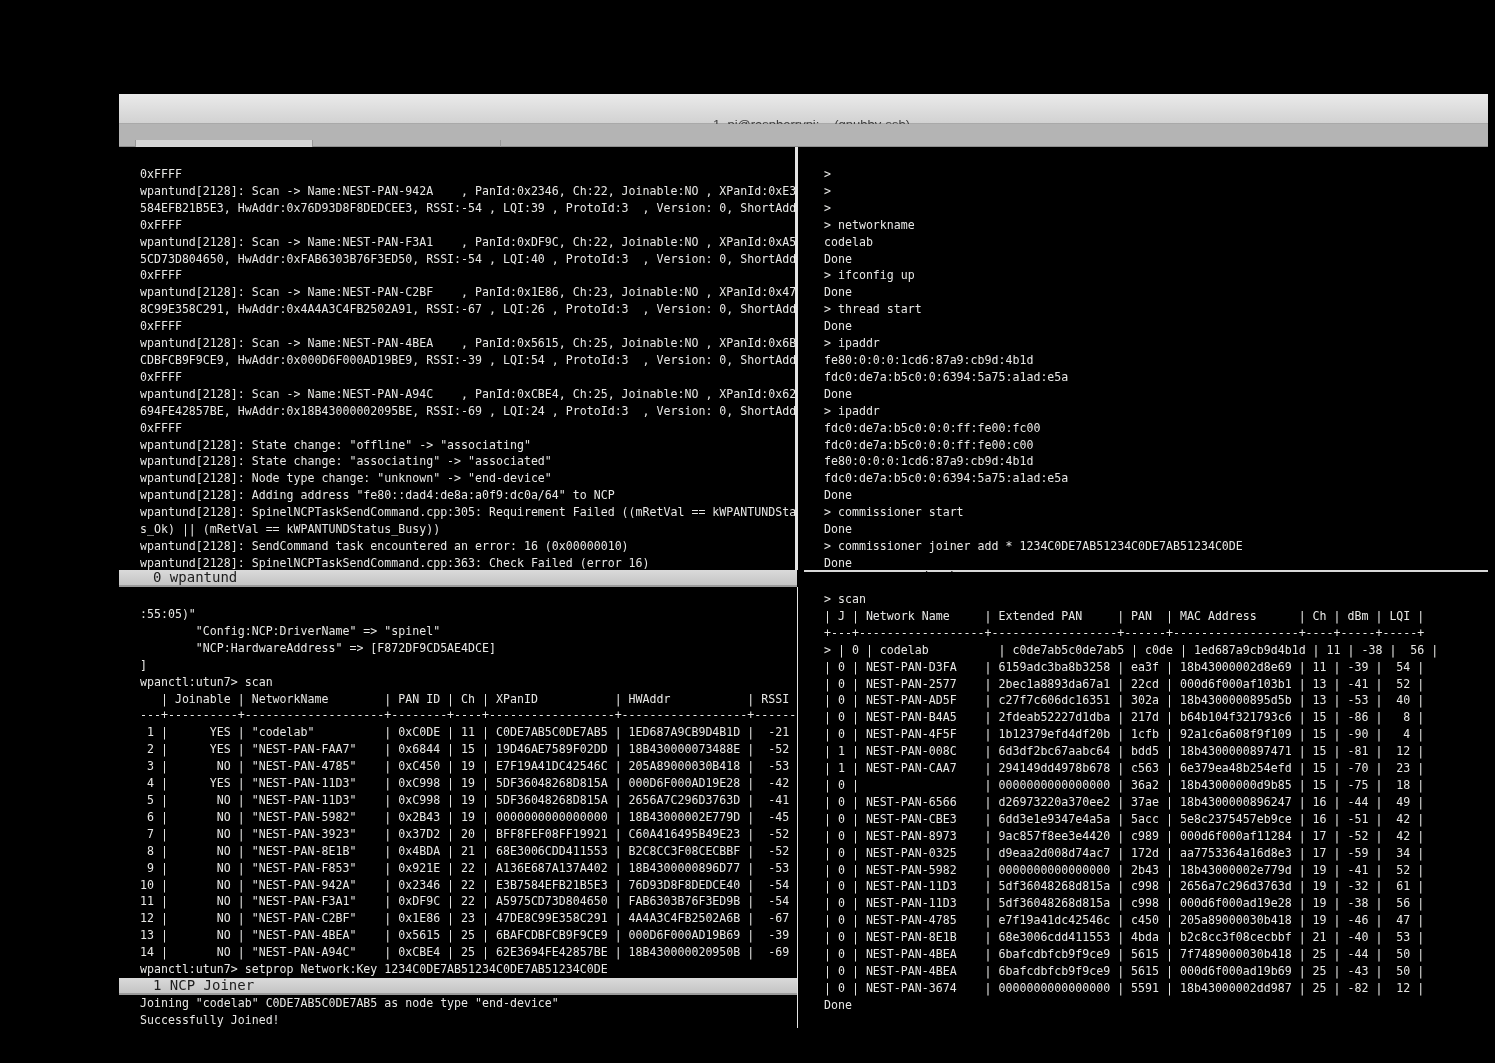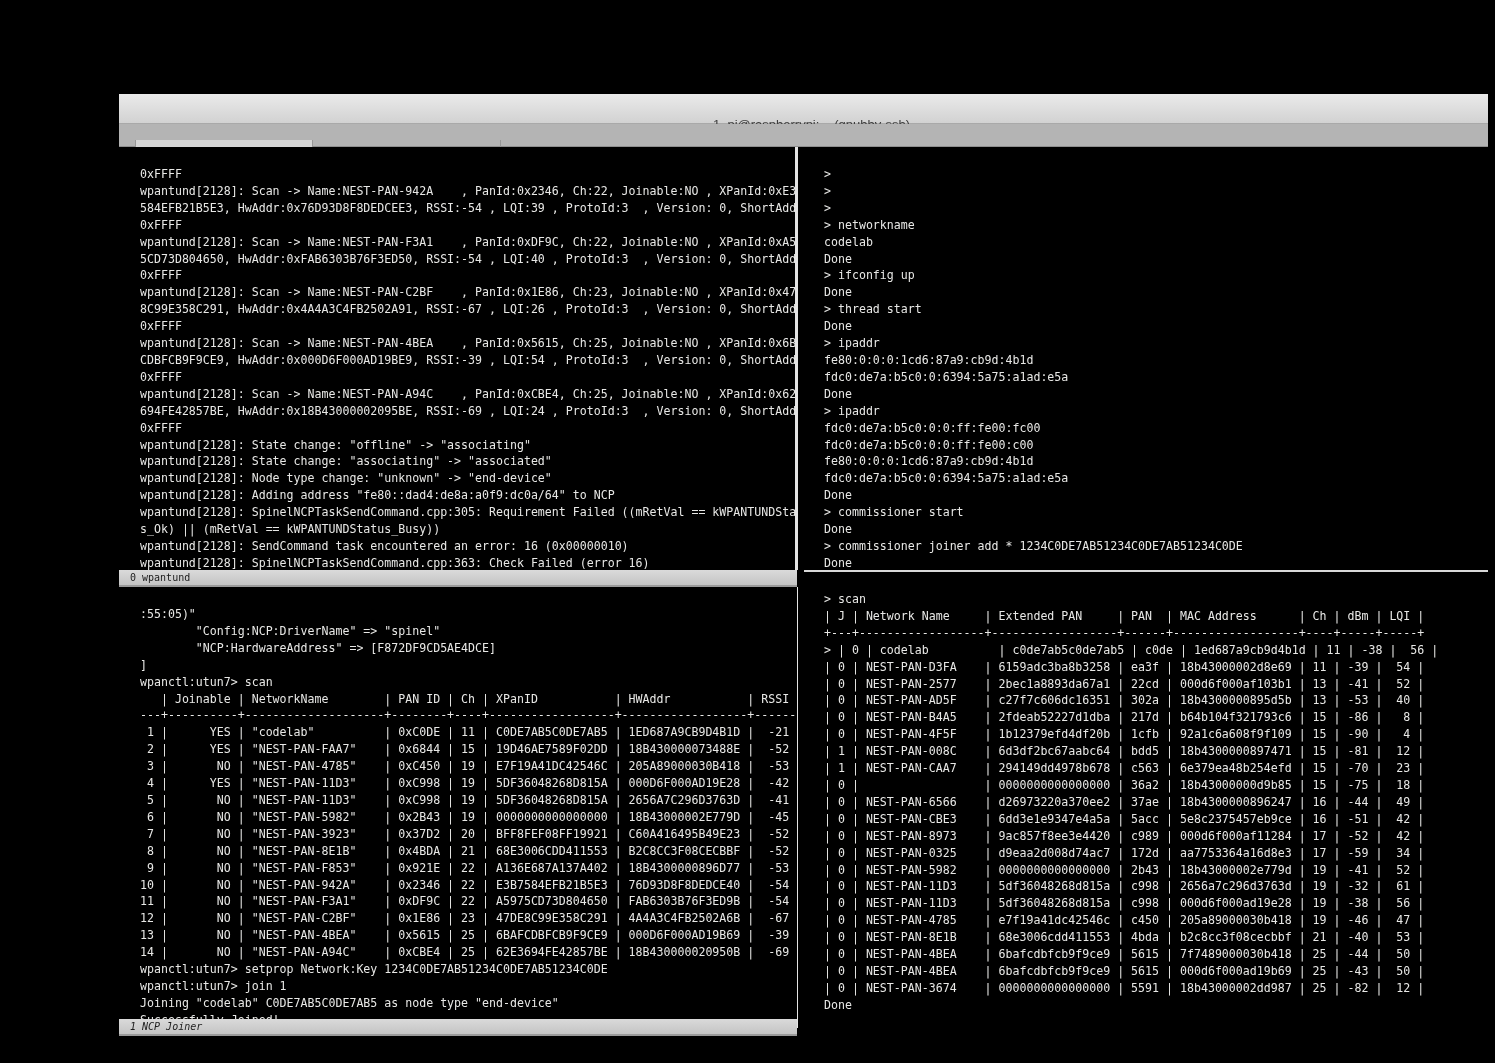--- a/index.html
+++ b/index.html
@@ -49,24 +49,24 @@
             vertical-align:-2px; }
 
   
   .vdivider { position:absolute; left:676px; width:3px; background:#e4e4e4; }
   .vdivider.top { top:53px; height:423px; }
   .vdivider.bottom { top:493px; height:441px; }
 
   
   .pbar { position:absolute; height:17px; background:linear-gradient(#dadada,#c4c4c4);
           border-bottom:2px solid #9a9a9a; font-family:"DejaVu Sans Mono", monospace;
-          font-size:10px; line-height:15px; color:#1c1c1c; padding-left:11px; }
+          font-size:14px; line-height:15px; color:#1c1c1c; padding-left:34px; }
   .pbar-tl { left:0; top:476px; width:678px; }
   .pbar-tr { left:685px; top:476px; width:700px; }
-  .pbar-bl { left:0; top:925px; width:678px;font-style:italic; }
+  .pbar-bl { left:0; top:884px; width:678px; }
   .pbar-br { left:685px; top:934px; width:700px; }
 
   
   .scrollbar-track { position:absolute; left:1370px; top:48px; width:15px; height:944px;
                      background:#f7f7f7; }
   .scrollbar-thumb { position:absolute; left:2px; top:822px; width:11px; height:115px;
                      background:#c9c9c9; border-radius:6px; }
 </style>
 </head>
 <body>

